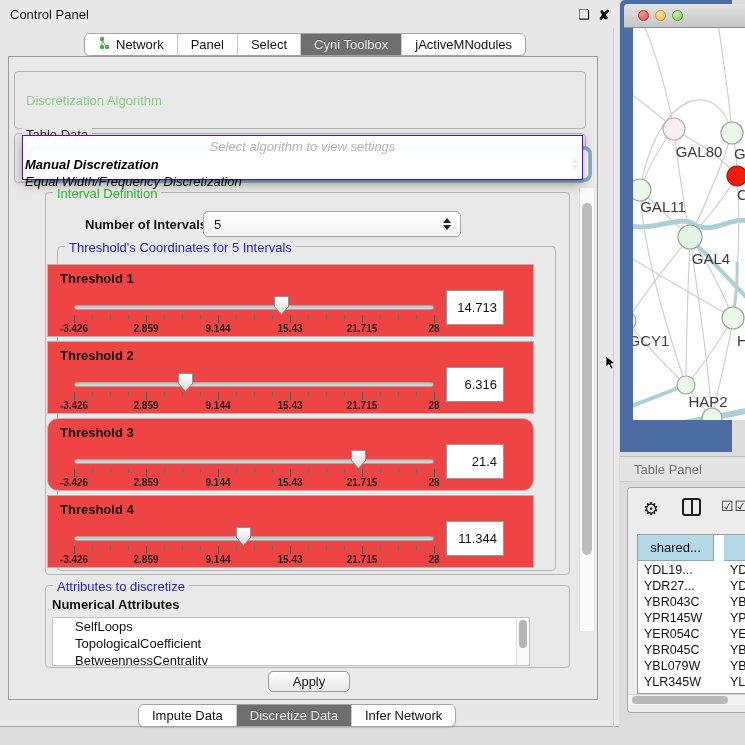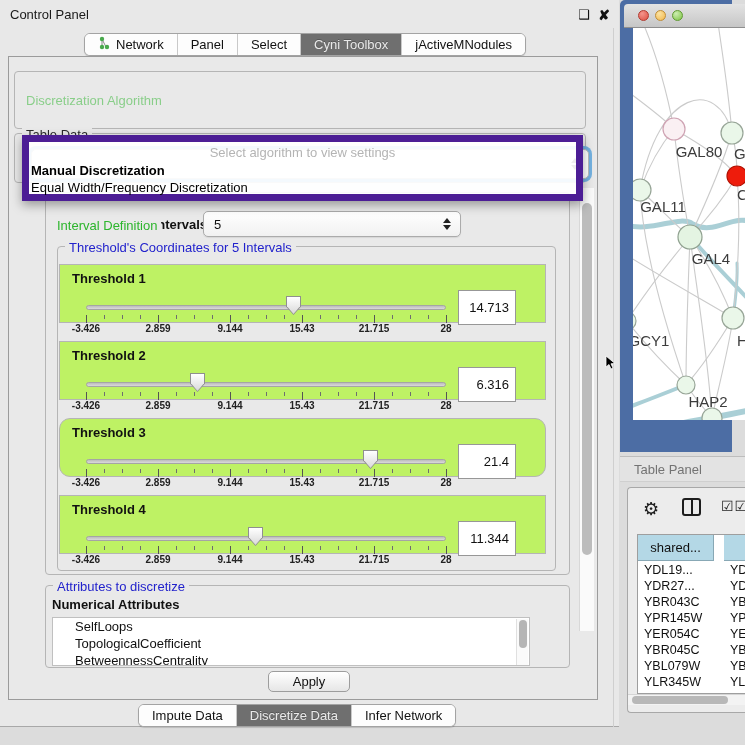--- a/index.html
+++ b/index.html
@@ -36,32 +36,32 @@
   
   .combo{position:absolute;background:linear-gradient(#ffffff,#f1f1f1);border:1px solid #ababab;border-radius:5px;display:flex;align-items:center;padding-left:10px;font-size:13px;color:#111;box-shadow:0 1px 1px rgba(0,0,0,.08);}
   .stepper{position:absolute;right:9px;top:50%;transform:translateY(-50%);display:flex;flex-direction:column;gap:2px;}
   .stepper i{display:block;width:0;height:0;border-left:4px solid transparent;border-right:4px solid transparent;}
   .stepper .up{border-bottom:5px solid #222;}
   .stepper .down{border-top:5px solid #222;}
 
   
   #focused-combo{left:22px;top:92px;width:558px;height:30px;border-radius:5px;background:#fff;border:1px solid #bbb;box-shadow:0 0 0 3px #73b1e0;z-index:1;}
   #faded-group-title{left:22px;top:71px;z-index:2;opacity:.5;}
-  #algo-popup{left:13px;top:78px;width:561px;height:66px;background:rgba(255,255,255,0.92);border:7px solid #4c1d95;box-shadow:0 4px 10px rgba(0,0,0,.35);z-index:10;}
+  #algo-popup{left:13px;top:78px;width:561px;height:45px;background:rgba(255,255,255,0.92);border:1px solid #4c1d95;box-shadow:0 4px 10px rgba(0,0,0,.35);z-index:10;font-style:italic;}
   #popup-header{position:absolute;left:0;top:3px;width:100%;text-align:center;color:#b4b4b4;font-size:13px;}
   .popup-item{position:absolute;left:2px;font-size:13px;color:#000;}
   #popup-item-0{top:21px;font-weight:bold;}
   #popup-item-1{top:38px;}
 
   
   #main-scrollbar{left:570px;top:131px;width:15px;height:443px;background:#fafafa;border-left:1px solid #d8d8d8;}
   #main-scrollbar .thumb{position:absolute;left:2px;top:15px;width:10px;height:352px;background:#bcbcbc;border-radius:6px;}
 
   
-  .threshold-panel{position:absolute;left:50px;width:487px;height:59px;border:1px solid #b5b5b5;background:#bef264;}
+  .threshold-panel{position:absolute;left:38px;width:487px;height:73px;border:1px solid #b5b5b5;background:#ef4444;}
   .th-label{position:absolute;left:12px;top:6px;font-weight:bold;font-size:13px;}
   .th-track{position:absolute;left:26px;top:40px;width:360px;height:5px;background:linear-gradient(#bdbdbd,#dadada);border:1px solid #a5a5a5;border-radius:3px;}
   .th-thumb{position:absolute;top:31px;width:15px;height:19px;clip-path:polygon(0 0,100% 0,100% 55%,50% 100%,0 55%);background:#8f8f8f;}
   .th-thumb i{position:absolute;left:1px;top:1px;right:1px;bottom:1px;clip-path:polygon(0 0,100% 0,100% 55%,50% 100%,0 55%);background:linear-gradient(#ffffff,#d9d9d9);}
   .ticks-minor{position:absolute;left:26px;top:50px;width:361px;height:4px;background:repeating-linear-gradient(to right,#6e6e6e 0 1px,transparent 1px 18px);}
   .ticks-major{position:absolute;left:26px;top:50px;width:361px;height:8px;background:repeating-linear-gradient(to right,#555 0 1px,transparent 1px 72px);}
   .tick-label{position:absolute;top:58px;transform:translateX(-50%);font-size:10px;font-weight:bold;color:#222;white-space:nowrap;}
   .th-value{position:absolute;left:398px;top:25px;width:58px;height:35px;background:#fff;border:1px solid #979797;font-size:13px;text-align:right;line-height:33px;padding-right:6px;}
 
   
@@ -167,21 +167,21 @@
             <i class="up"></i>
             <i class="down"></i>
           </span>
       </div>
 
       <div id="main-scrollbar" class="abs">
           <div class="thumb"></div>
         </div>
 
       <div class="groupbox" style="left:36px;top:135px;width:525px;height:383px;"></div>
-      <span class="abs group-label g-green" style="left:44px;top:129px;margin-top:32px;">Interval Definition</span>
+      <span class="abs group-label g-green" style="left:44px;top:129px;">Interval Definition</span>
 
       <span class="abs" style="left:76px;top:160px;font-weight:bold;">Number of Intervals</span>
       <div class="combo" style="left:194px;top:154px;width:258px;height:26px;">
         <span>5</span>
         <span class="stepper">
             <i class="up"></i>
             <i class="down"></i>
           </span>
       </div>
 

